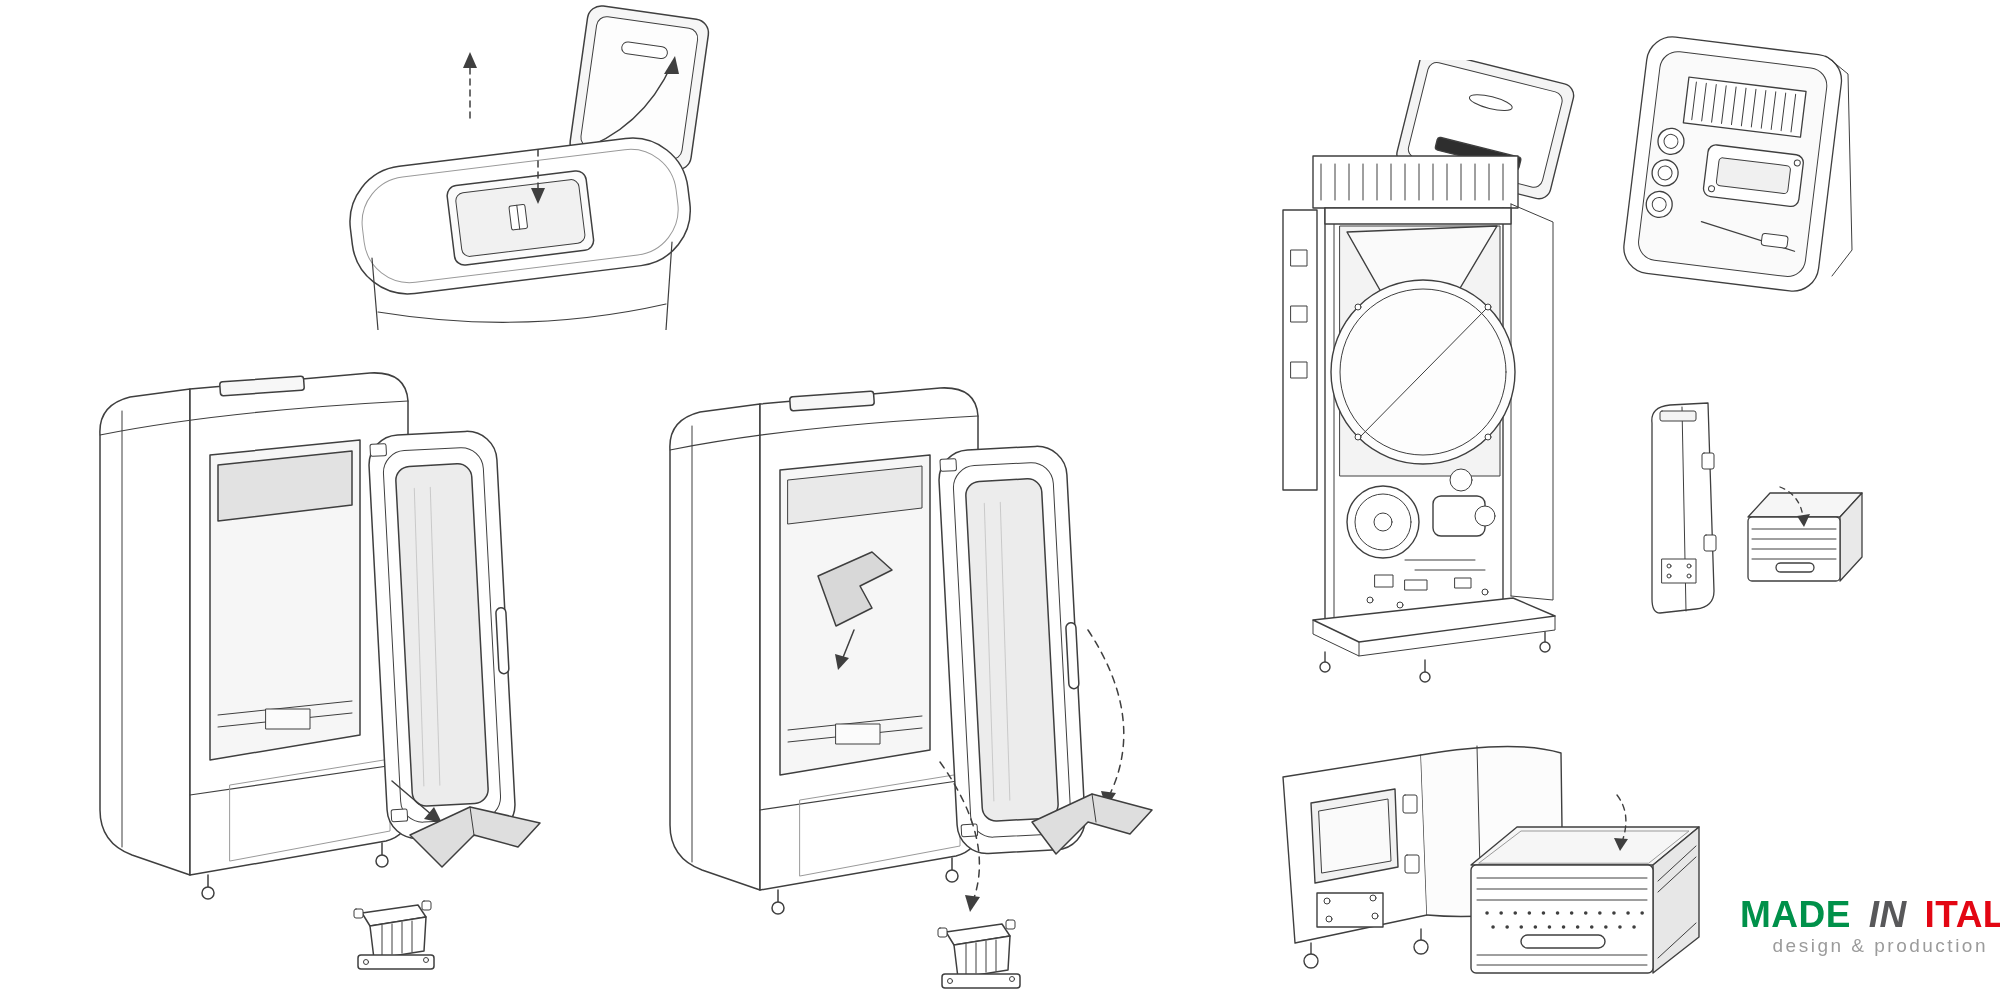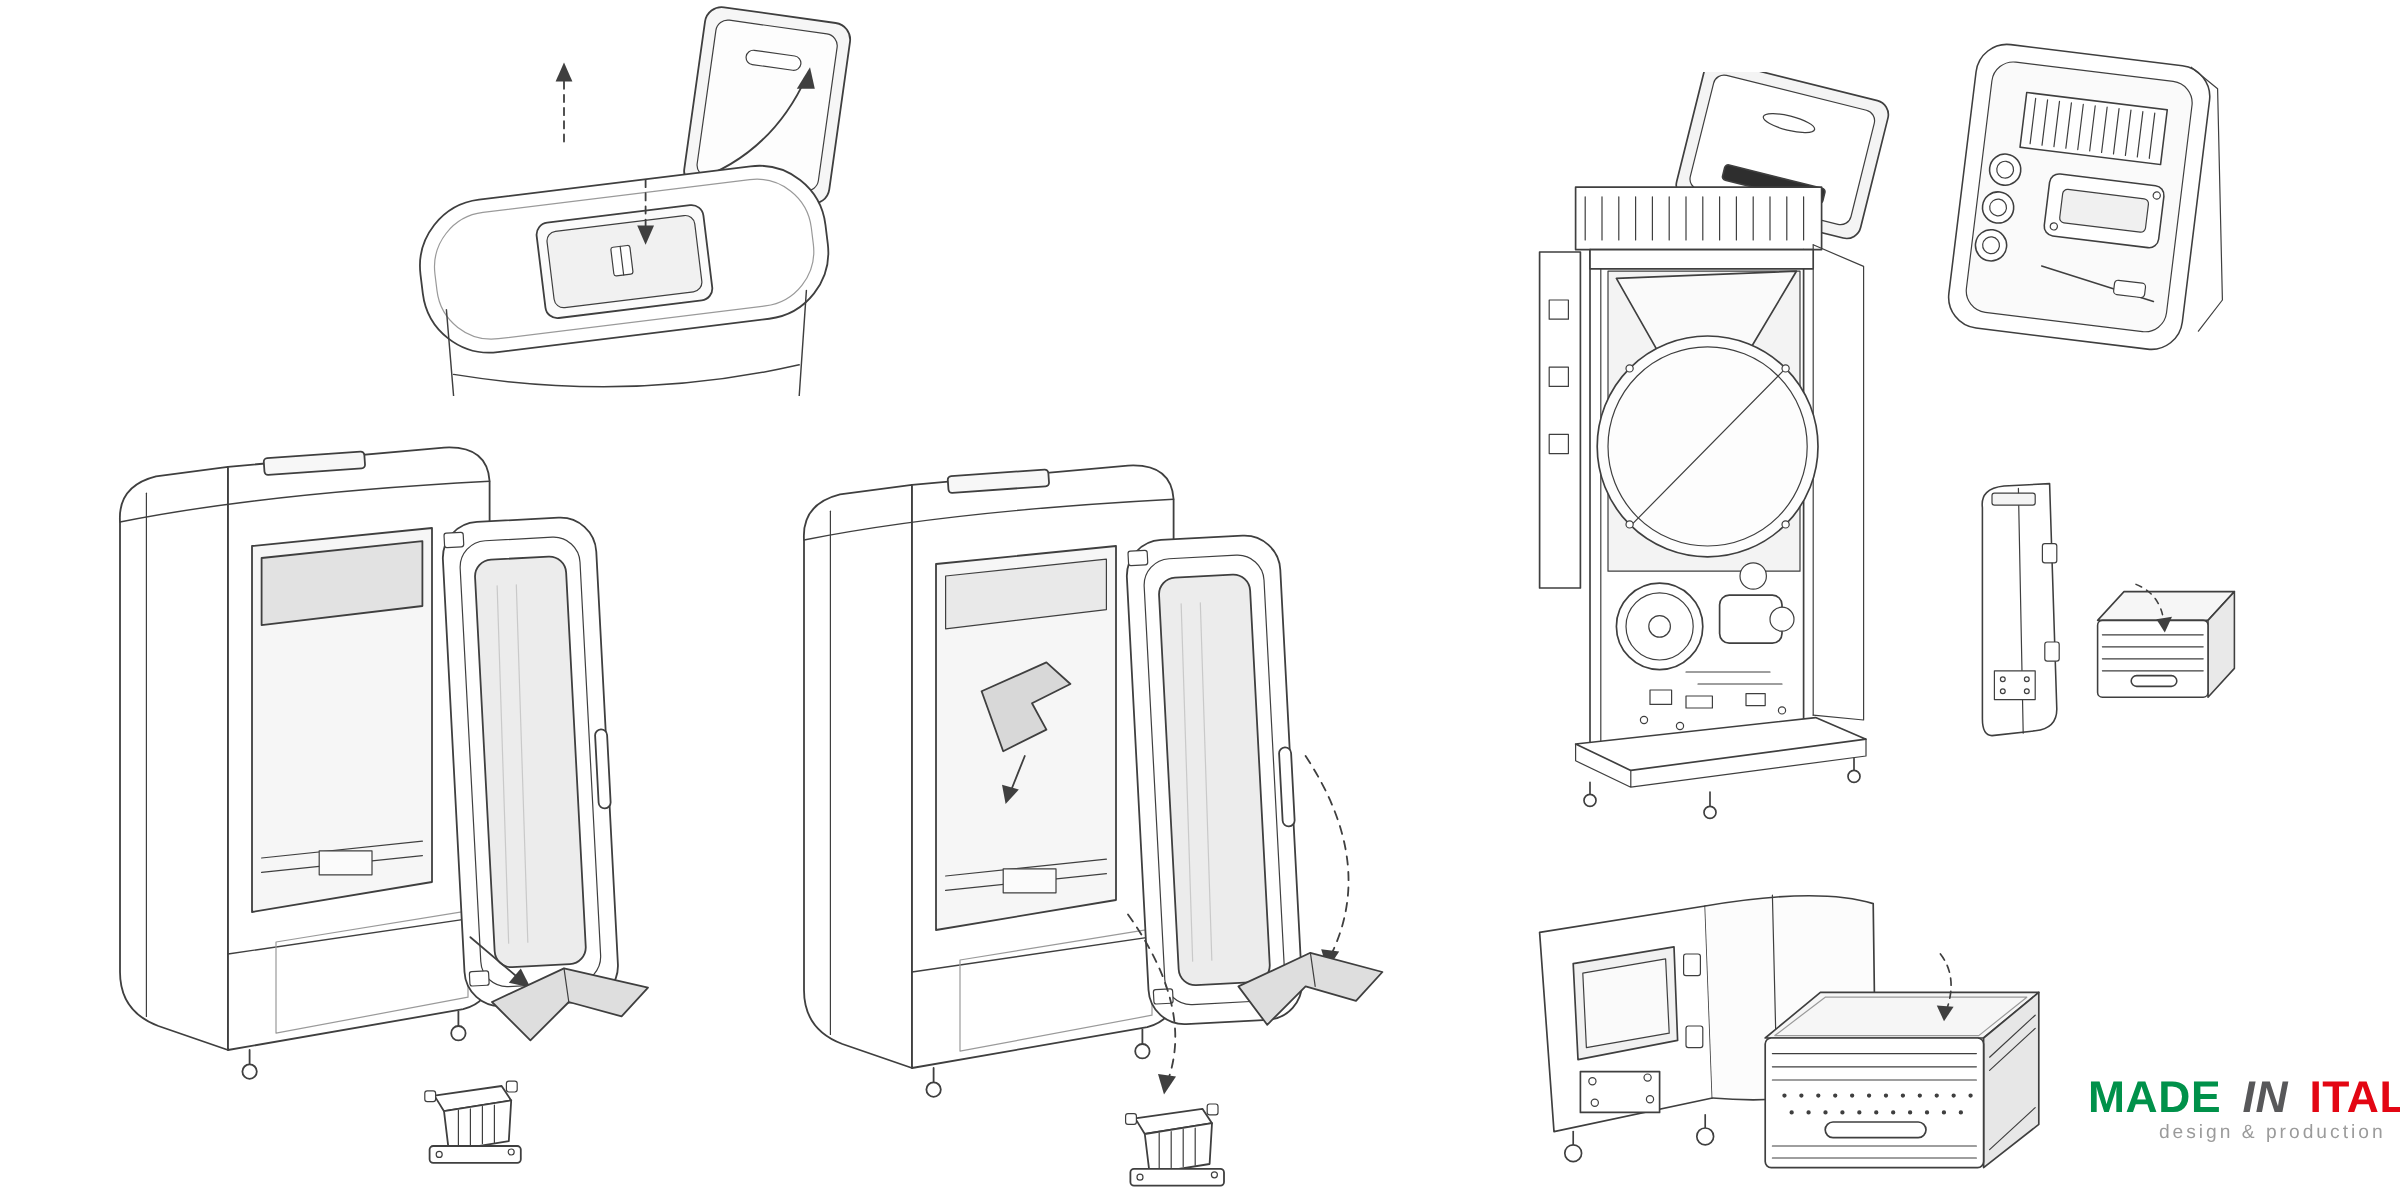--- a/index.html
+++ b/index.html
@@ -11,21 +11,21 @@
   .f-b{left:70px;top:315px;width:520px;height:685px;}
   .f-c{left:640px;top:330px;width:520px;height:670px;}
   .f-d{left:1255px;top:60px;width:370px;height:640px;}
   .f-e{left:1620px;top:30px;width:240px;height:290px;}
   .f-f{left:1630px;top:395px;width:235px;height:240px;}
   .f-g{left:1225px;top:715px;width:500px;height:285px;}
   .logo{position:absolute;left:1740px;top:896px;width:248px;text-align:right;line-height:1.05;}
   .logo-line1{font-size:37px;font-weight:bold;letter-spacing:0.5px;white-space:nowrap;}
   .logo-line1 span{margin-left:7px;text-align:right;}
   .logo-line1 span:first-child{margin-left:0;}
-  .logo-line2{font-size:16px;letter-spacing:2.5px;margin-top:1px;}
+  .logo-line2{font-size:19px;letter-spacing:2.5px;margin-top:1px;}
 </style>
 </head>
 <body>
 
 <div id="page">
 
   <figure class="f-a">
     <svg viewBox="0 0 430 330">
       <g stroke="#3f3f3f" stroke-width="1.5" fill="none" stroke-linejoin="round" stroke-linecap="round">
 

